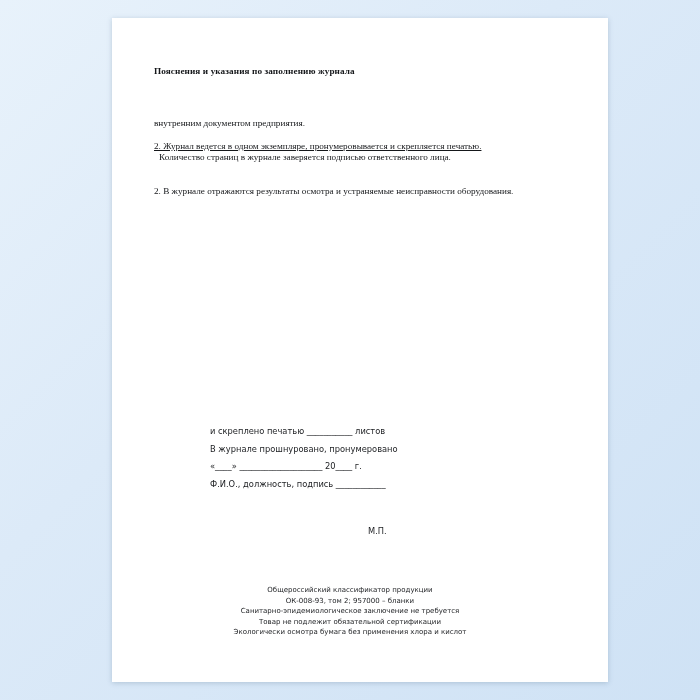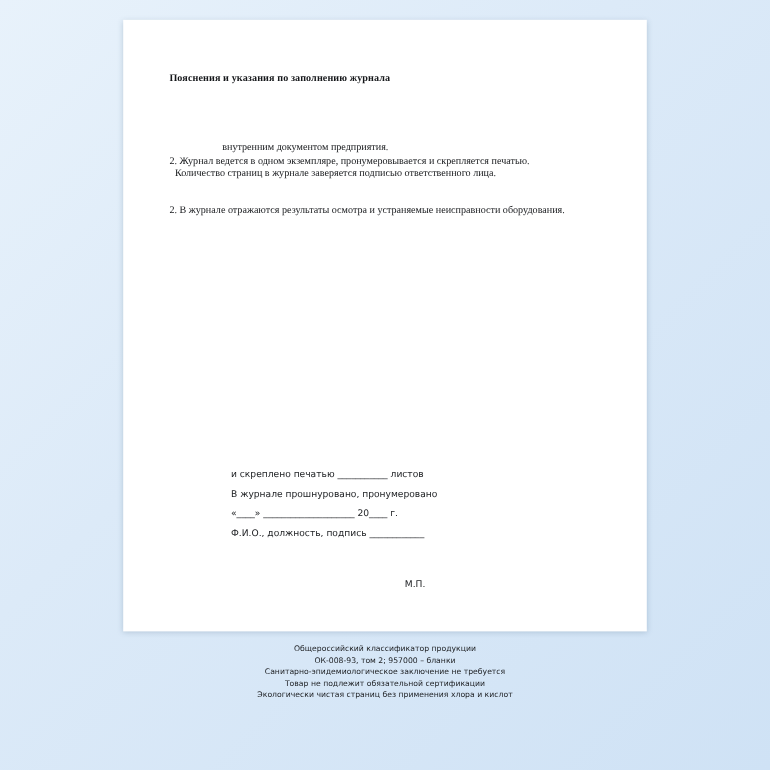--- a/index.html
+++ b/index.html
@@ -17,23 +17,24 @@
     position: relative;
     width: 700px;
     height: 700px;
     background: linear-gradient(135deg, #e8f2fb 0%, #dceaf8 40%, #cfe2f5 100%);
   }
   #page {
     position: absolute;
     left: 112px;
     top: 18px;
     width: 476px;
-    height: 556px;
+    height: 664px;
     background: #ffffff;
     box-shadow: 0 1px 5px rgba(60, 90, 120, 0.25);
+    padding-left: 20px;
   }
   .doc-body {
     position: absolute;
     left: 0;
     top: 0;
     width: 476px;
     height: 664px;
   }
   .heading {
     position: absolute;
@@ -46,22 +47,22 @@
   }
   .para {
     position: absolute;
     left: 42px;
     font-size: 9.2px;
     color: #15171a;
     line-height: 13px;
     white-space: nowrap;
   }
   .p1a { top: 76px; }
-  .p1b { top: 109px; margin-left: 48px; }
-  .p2a { top: 122px; }
+  .p1b { top: 99px; }
+  .p2a { top: 122px; text-decoration: underline; }
   .p2b { top: 133px; left: 47px; }
   .p3  { top: 167px; }
 
   .stamp-block {
     position: absolute;
     left: 98px;
     top: 405px;
     font-family: "DejaVu Sans", sans-serif;
     font-size: 8.3px;
     color: #1b1d20;
@@ -114,18 +115,18 @@
         <div>Ф.И.О.,  должность,  подпись ____________</div>
       </div>
 
       <div class="mp">М.П.</div>
 
       <div class="footer">
         <div>Общероссийский классификатор продукции</div>
         <div>ОК-008-93, том 2; 957000 – бланки</div>
         <div>Санитарно-эпидемиологическое заключение не требуется</div>
         <div>Товар не подлежит обязательной сертификации</div>
-        <div>Экологически чистая страниц без применения хлора и кислот</div>
+        <div>Экологически осмотра бумага без применения хлора и кислот</div>
       </div>
 
     </div>
   </div>
 </div>
 
 </body></html>

